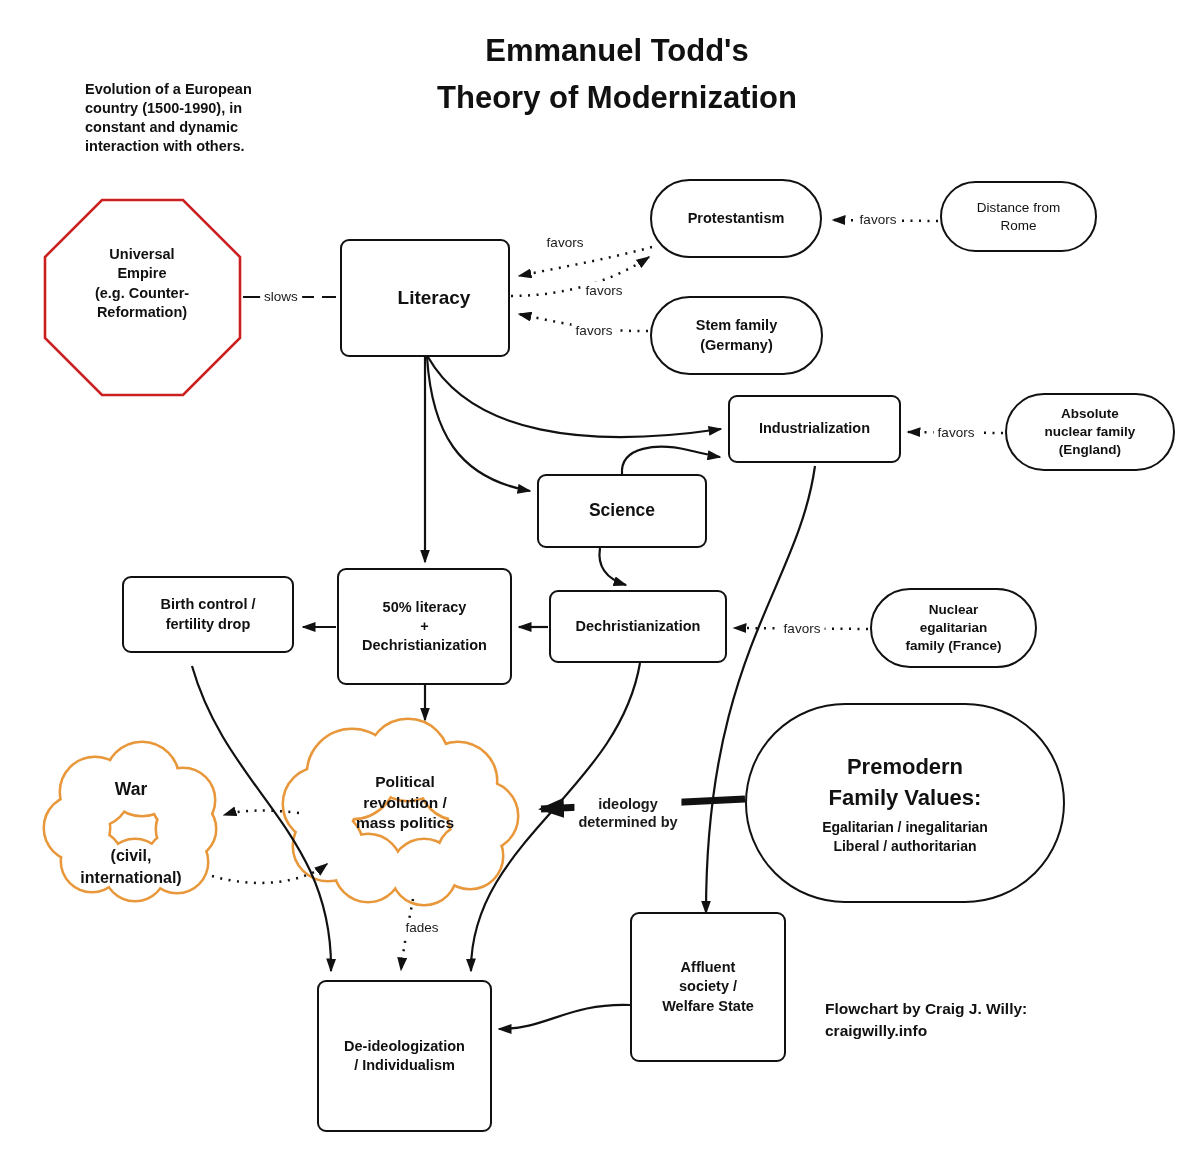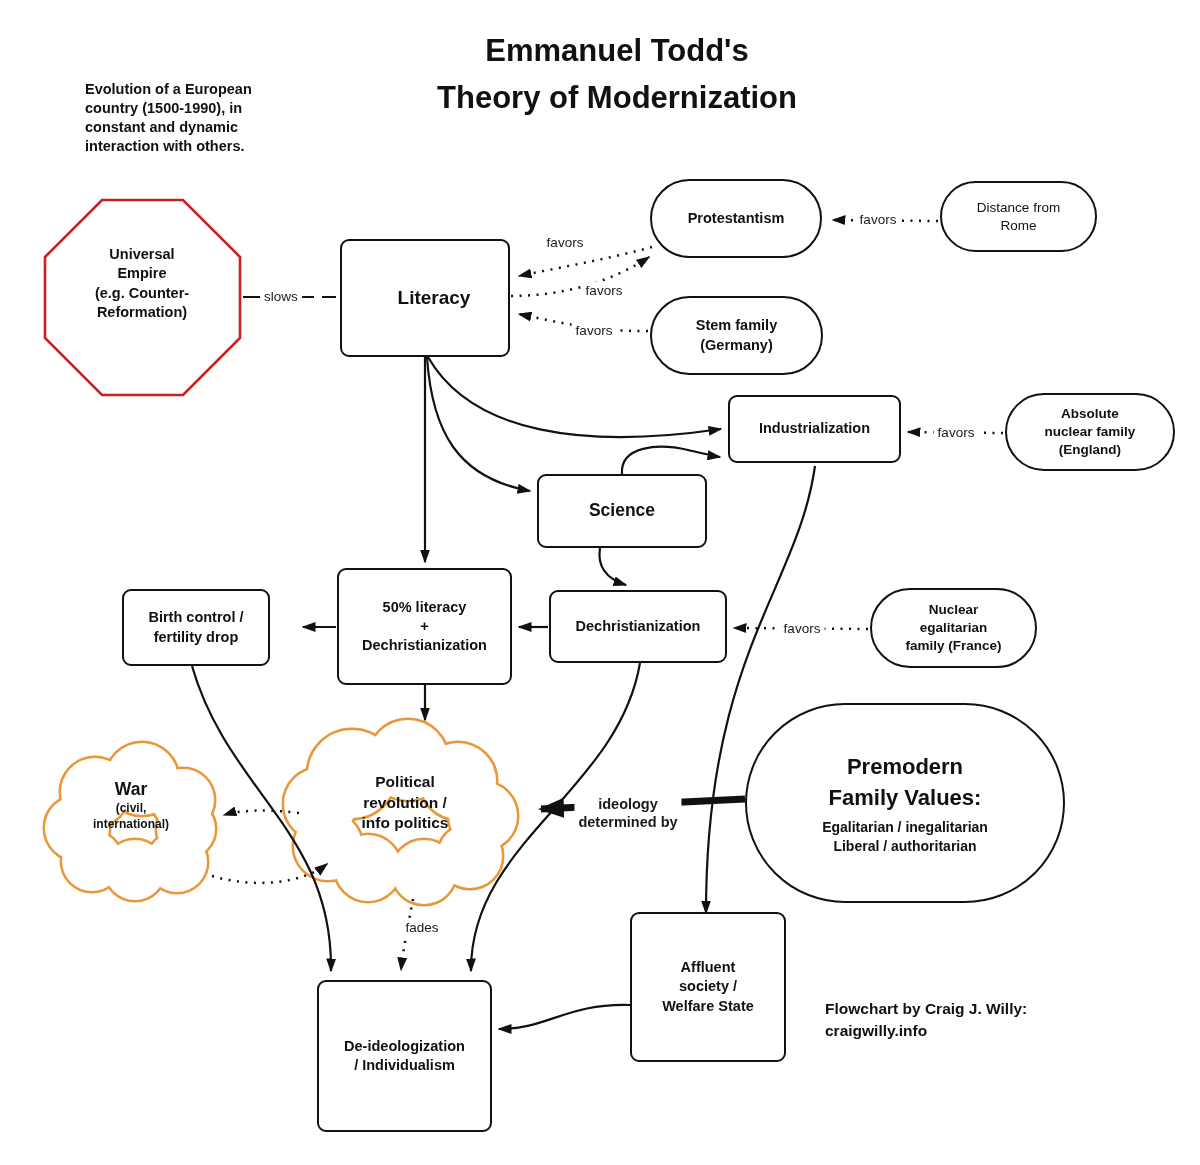--- a/index.html
+++ b/index.html
@@ -165,44 +165,44 @@
 nuclear family
 (England)</span>
     </div>
 
   <div class="box" style="left:337px;top:568px;width:175px;height:117px;font-size:14.5px;">
       <span class="pre">50% literacy
 +
 Dechristianization</span>
     </div>
 
-  <div class="box" style="left:122px;top:589px;width:148px;height:77px;font-size:14.5px;">
+  <div class="box" style="left:122px;top:576px;width:172px;height:77px;font-size:14.5px;">
       <span class="pre">Birth control /
 fertility drop</span>
     </div>
 
   <div class="box" style="left:549px;top:590px;width:178px;height:73px;font-size:14.5px;">
       <span class="pre">Dechristianization</span>
     </div>
 
   <div class="box stadium" style="left:870px;top:588px;width:167px;height:80px;font-size:13.5px;">
       <span class="pre">Nuclear
 egalitarian
 family (France)</span>
     </div>
 
   <div class="freefloat" style="left:56px;top:778px;width:150px;">
     <span style="font-size:17.5px;">War</span>
-    <span class="pre" style="font-size:12px;">(civil,
+    <span class="pre" style="font-size:16px;margin-top:44px;">(civil,
 international)</span>
   </div>
 
   <div class="freefloat pre" style="left:320px;top:772px;width:170px;font-size:15.5px;"><span class="pre">Political
 revolution /
-info politics</span></div>
+mass politics</span></div>
 
   <div class="box premodern" style="left:745px;top:703px;width:320px;height:200px;">
     <span class="pre" style="font-size:22px;line-height:1.45;">Premodern
 Family Values:</span>
     <span class="pre" style="font-size:14px;margin-top:4px;">Egalitarian / inegalitarian
 Liberal / authoritarian</span>
   </div>
 
   <div class="box" style="left:630px;top:912px;width:156px;height:150px;font-size:14.5px;">
       <span class="pre">Affluent

